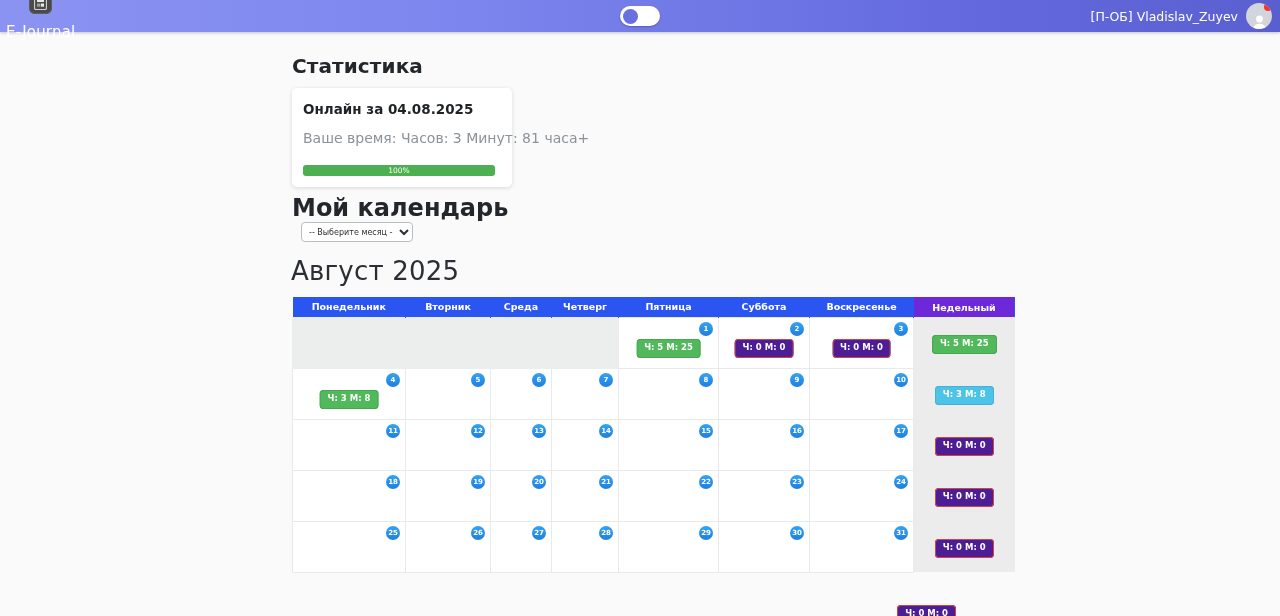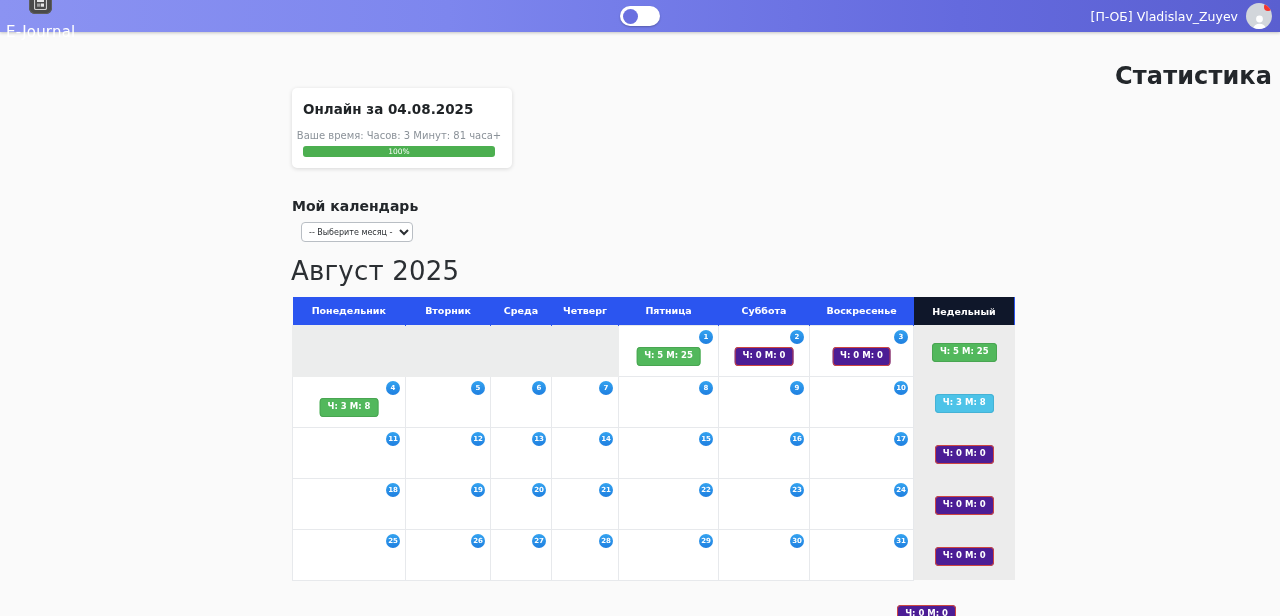--- a/index.html
+++ b/index.html
@@ -87,74 +87,73 @@
     position: absolute;
     top: 0px; right: 0px;
     width: 8px; height: 8px;
     border-radius: 50%;
     background: #f4352f;
   }
 
   
   .content { padding: 0; }
   .section-title {
-    margin: 8px;
+    margin: 0;
     padding: 22px 0 0 292px;
-    font-size: 24px;
+    font-size: 20px;
     font-weight: 700;
     color: #23272b;
     letter-spacing: .1px;
-    text-align: right;
   }
 
   
   .stat-card {
     position: absolute;
     left: 292px; top: 88px;
     width: 220px;
     background: #ffffff;
     border-radius: 5px;
     box-shadow: 0 1px 4px rgba(0,0,0,.14);
     padding: 13px 17px 11px 11px;
   }
   .stat-card-title {
     font-size: 13.5px;
     font-weight: 700;
     color: #1f2326;
     margin-bottom: 13px;
   }
   .stat-row {
     display: flex;
-    justify-content: center;
+    justify-content: space-between;
     align-items: baseline;
-    font-size: 10px;
+    font-size: 14px;
     color: #8b9299;
-    margin-bottom: 5px;
+    margin-bottom: 19px;
   }
   .stat-row span { white-space: nowrap; }
   .progress-outer {
     height: 11px;
     border-radius: 3px;
     background: #be185d;
     overflow: hidden;
   }
   .progress-inner {
     height: 100%;
     background: #4caf50;
     color: #fff;
     font-size: 7.5px;
     line-height: 11px;
     text-align: center;
   }
 
   
   .cal-heading {
     position: absolute;
-    left: 292px; top: 186px;
-    font-size: 14px;
+    left: 292px; top: 174px;
+    font-size: 24px;
     font-weight: 700;
     color: #23272b;
   }
   .month-select {
     position: absolute;
     left: 301px; top: 222px;
     width: 112px;
     height: 20px;
     font-family: "DejaVu Sans", "Liberation Sans", sans-serif;
     font-size: 8px;
@@ -182,26 +181,26 @@
   table.cal {
     border-collapse: collapse;
     width: 697px;
     table-layout: fixed;
   }
   table.cal th {
     background: #2b55f0;
     color: #ffffff;
     font-size: 9.5px;
     font-weight: 700;
-    height: 28px;
+    height: 20px;
     border-right: 1px solid #2b55f0;
     text-align: center;
     vertical-align: middle;
   }
-  table.cal th.weekly-head { background: #0f172a; }
+  table.cal th.weekly-head { background: #6d28d9; }
   table.cal td {
     height: 51px;
     background: #ffffff;
     border: 1px solid #e7e9ec;
     vertical-align: top;
     position: relative;
     padding: 0;
   }
   table.cal td.blank { background: #eceded; border-color: #eceded; }
   table.cal td.weekly {

